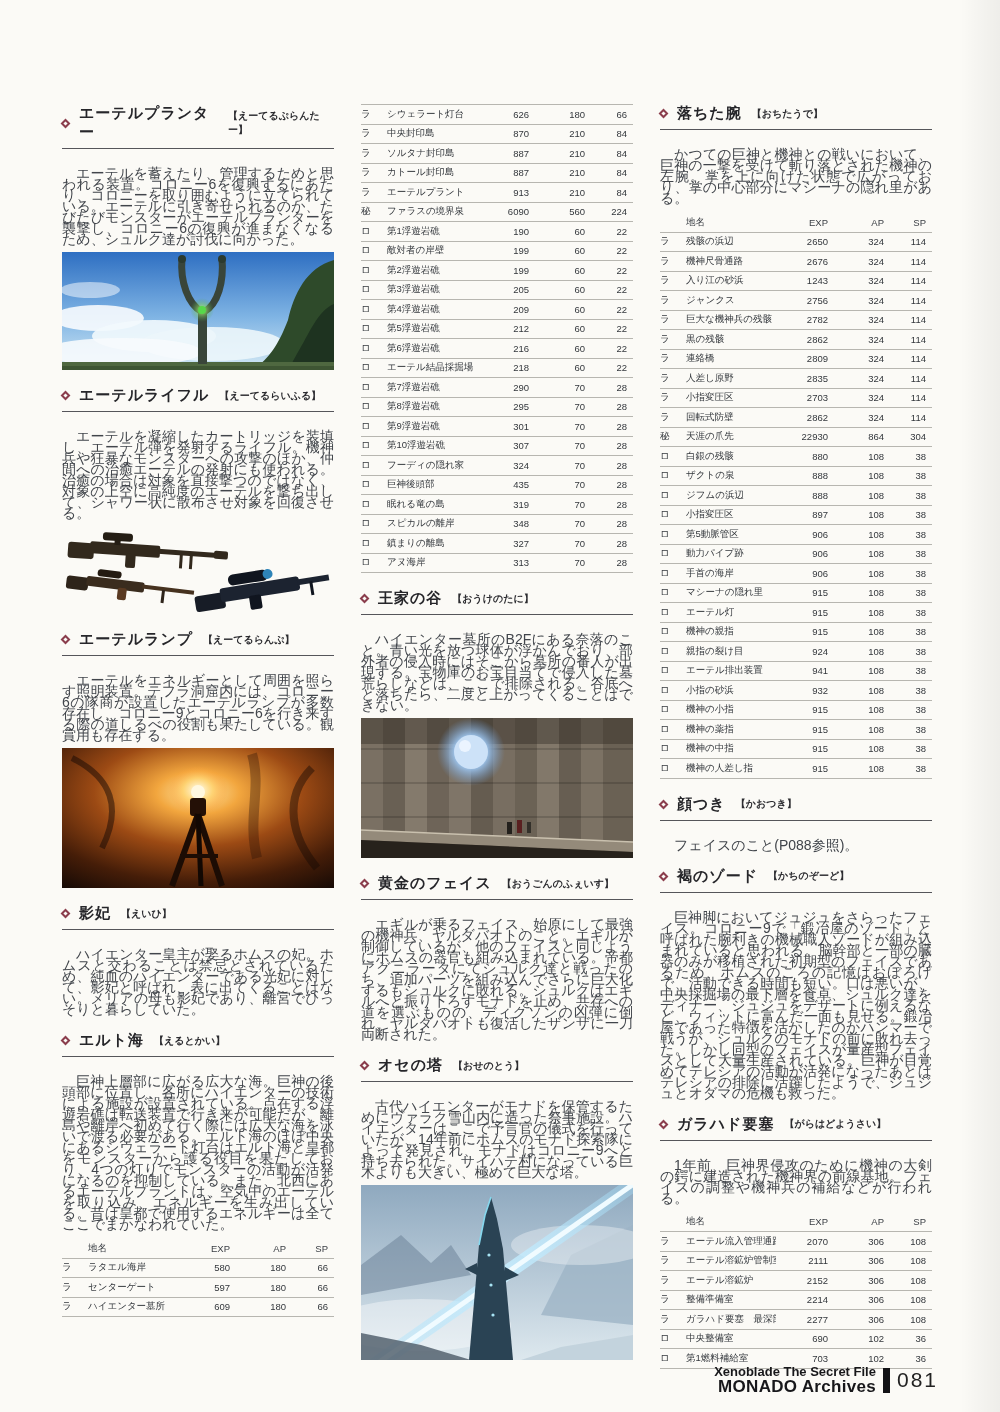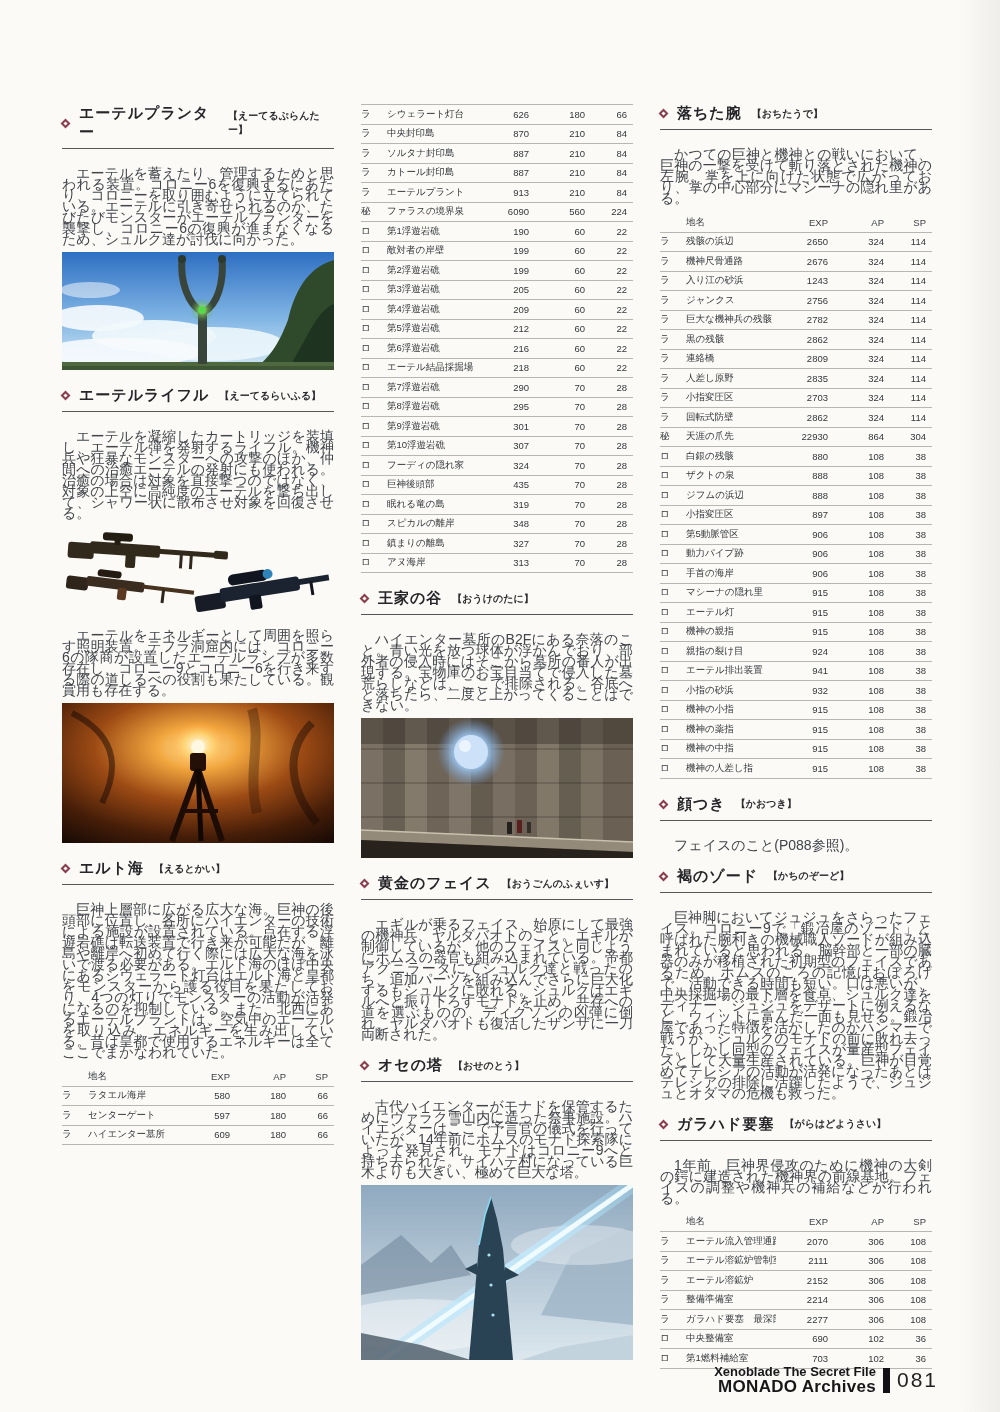--- a/index.html
+++ b/index.html
@@ -139,20 +139,25 @@
       <rect x="168" y="44" width="40" height="11" rx="5" fill="#10151f"></rect>
       <circle cx="208" cy="49" r="5" fill="#2e84b8"></circle>
       <rect x="236" y="59" width="32" height="6" fill="#1c2330"></rect>
       <rect x="186" y="68" width="12" height="14" rx="2" fill="#10151f"></rect>
       <rect x="248" y="63" width="3" height="14" fill="#10151f"></rect>
     </g>
   </svg>
 </div>
         </section>
         <section class="entry">
+          <div class="entry-head">
+            <span class="diamond"></span>
+            <span class="entry-title">エーテルランプ</span>
+            <span class="entry-reading">【えーてるらんぷ】</span>
+          </div>
           <p class="body">エーテルをエネルギーとして周囲を照らす照明装置。テフラ洞窟内には、コロニー6の隊商が設置したエーテルランプが多数存在し、コロニー9とコロニー6を行き来する際の道しるべの役割も果たしている。観賞用も存在する。</p>
           <div class="photo photo-lamp">
   <svg viewBox="0 0 272 140" preserveAspectRatio="none">
     <defs>
       <radialGradient id="lampbg" cx="0.5" cy="0.32" r="0.85">
         <stop offset="0" stop-color="#ffe9a8"></stop>
                   <stop offset="0.18" stop-color="#f2a63e"></stop>
         <stop offset="0.45" stop-color="#9c4a14"></stop>
                   <stop offset="0.75" stop-color="#451d08"></stop>
         <stop offset="1" stop-color="#140905"></stop>
@@ -169,20 +174,28 @@
     <path d="M190 6 C200 40 185 70 195 110" stroke="rgba(40,16,6,0.35)" stroke-width="10" fill="none"></path>
     <ellipse cx="136" cy="42" rx="30" ry="24" fill="url(#lampcore)"></ellipse>
     <circle cx="136" cy="44" r="7" fill="#fff8e0"></circle>
     <rect x="128" y="50" width="16" height="18" rx="3" fill="#241006"></rect>
     <path d="M136 66 L110 138" stroke="#1c0c04" stroke-width="6"></path>
     <path d="M136 66 L160 138" stroke="#1c0c04" stroke-width="6"></path>
     <path d="M136 66 L139 138" stroke="#120803" stroke-width="5"></path>
     <path d="M118 108 L156 108" stroke="#1c0c04" stroke-width="4"></path>
   </svg>
 </div>
+        </section>
+        <section class="entry">
+          <div class="entry-head">
+            <span class="diamond"></span>
+            <span class="entry-title">影妃</span>
+            <span class="entry-reading">【えいひ】</span>
+          </div>
+          <p class="body">ハイエンター皇主が娶るホムスの妃。ホムスと交わることは禁忌とされているため、純血のハイエンターである光妃に対して、影妃と呼ばれ、表に出てくることはない。メリアの母も影妃であり、離宮でひっそりと暮らしていた。</p>
         </section>
         <section class="entry">
           <div class="entry-head">
             <span class="diamond"></span>
             <span class="entry-title">エルト海</span>
             <span class="entry-reading">【えるとかい】</span>
           </div>
           <p class="body">巨神上層部に広がる広大な海。巨神の後頭部に位置し、各所にハイエンターの技術による施設が設置されている。点在する浮遊岩礁は転送装置で行き来が可能だが、離島や離岸へ初めて行く際には広大な海を泳いで渡る必要がある。エルト海のほぼ中央にあるシウェラート灯台はエルト海と皇都をモンスターから護る役目を果たしており、4つの灯りでモンスターの活動が活発になるのを抑制している。また、北西にあるエーテルプラントは、空気中のエーテルを取り込み、エネルギーを生み出している。昔は皇都で使用するエネルギーは全てここでまかなわれていた。</p>
           <div class="loc-table">
             <div class="t-row t-head">

